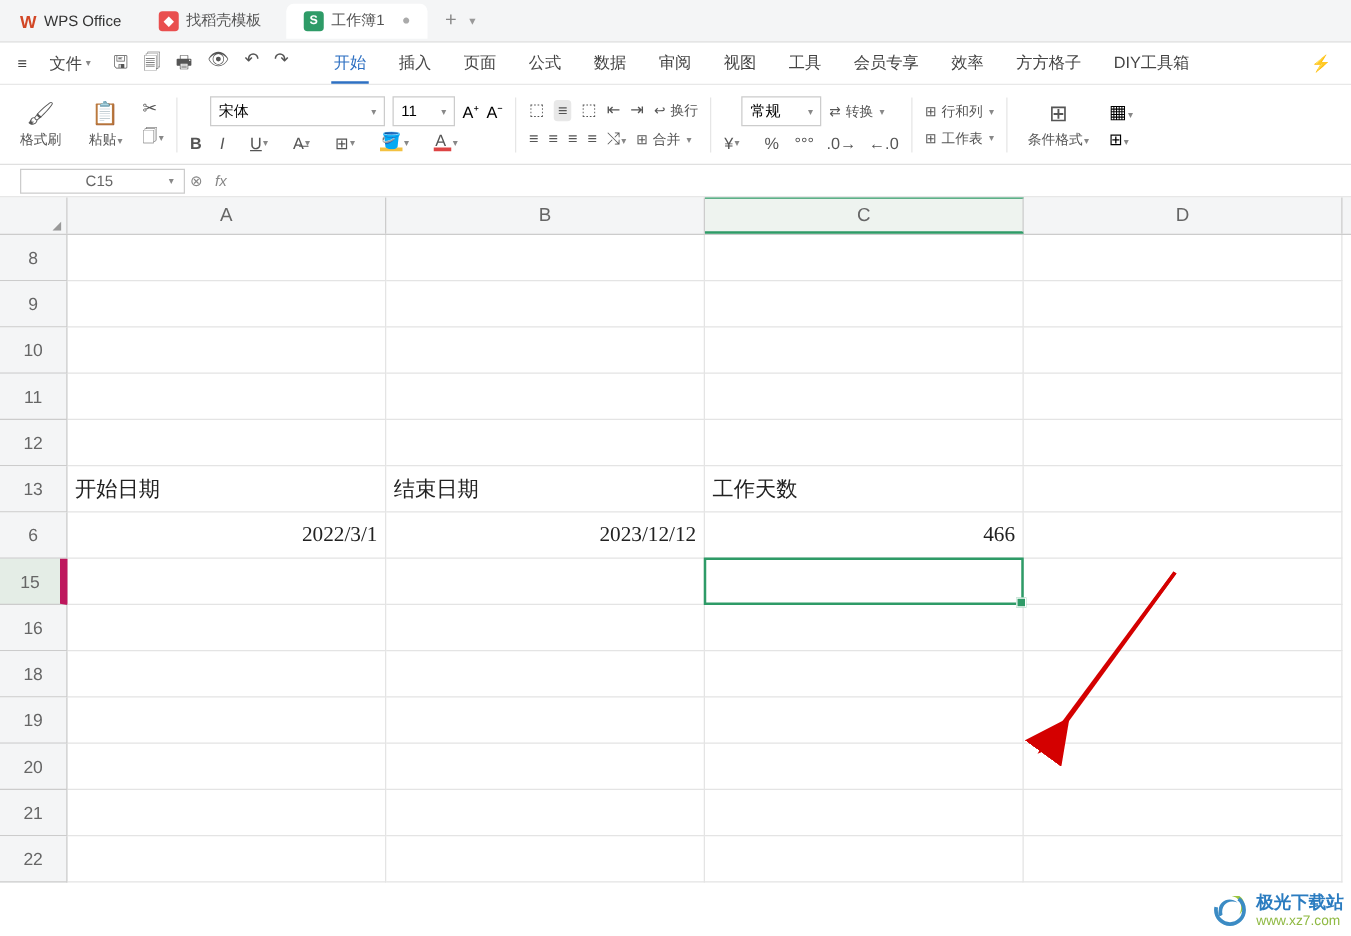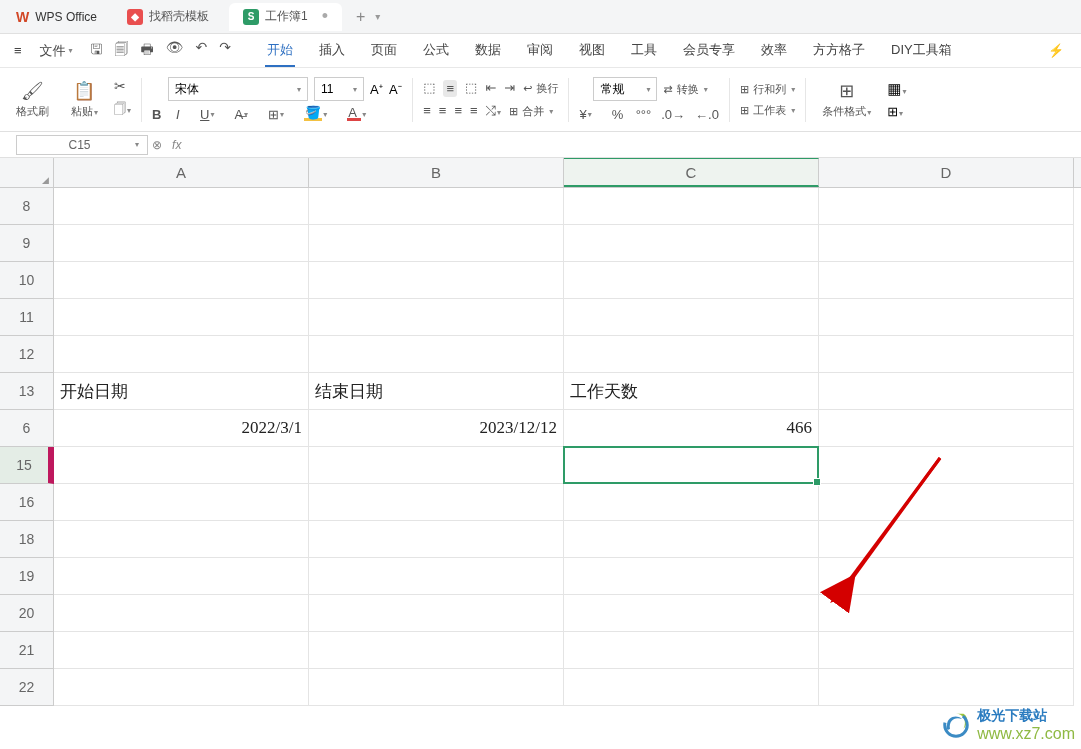--- a/index.html
+++ b/index.html
@@ -73,21 +73,21 @@
 .selection { position:absolute; border:2px solid #2e9b67; pointer-events:none; }
 .selection::after{content:""; position:absolute; right:-4px; bottom:-4px; width:6px; height:6px; background:#2e9b67; border:1px solid #fff;}
 
 
 .arrow-svg{ position:absolute; top:290px; left:820px; pointer-events:none;}
 
 
 .watermark { position: absolute; right: 6px; bottom: 6px; display:flex; align-items:center; gap:6px; font-size:12px;}
 .wm-logo { width:30px; height:30px; }
 .wm-txt1{ color:#2b7cc0; font-weight:bold; font-size:14px;}
-.wm-txt2{ color:#8fb943; font-size:16px;}
+.wm-txt2{ color:#8fb943; font-size:11px;}
 </style>
 </head>
 <body>
 
 <div class="titlebar">
   <div class="app-title">
     <span class="wps-logo">W</span>
     <span>WPS Office</span>
   </div>
   <div class="tab">

